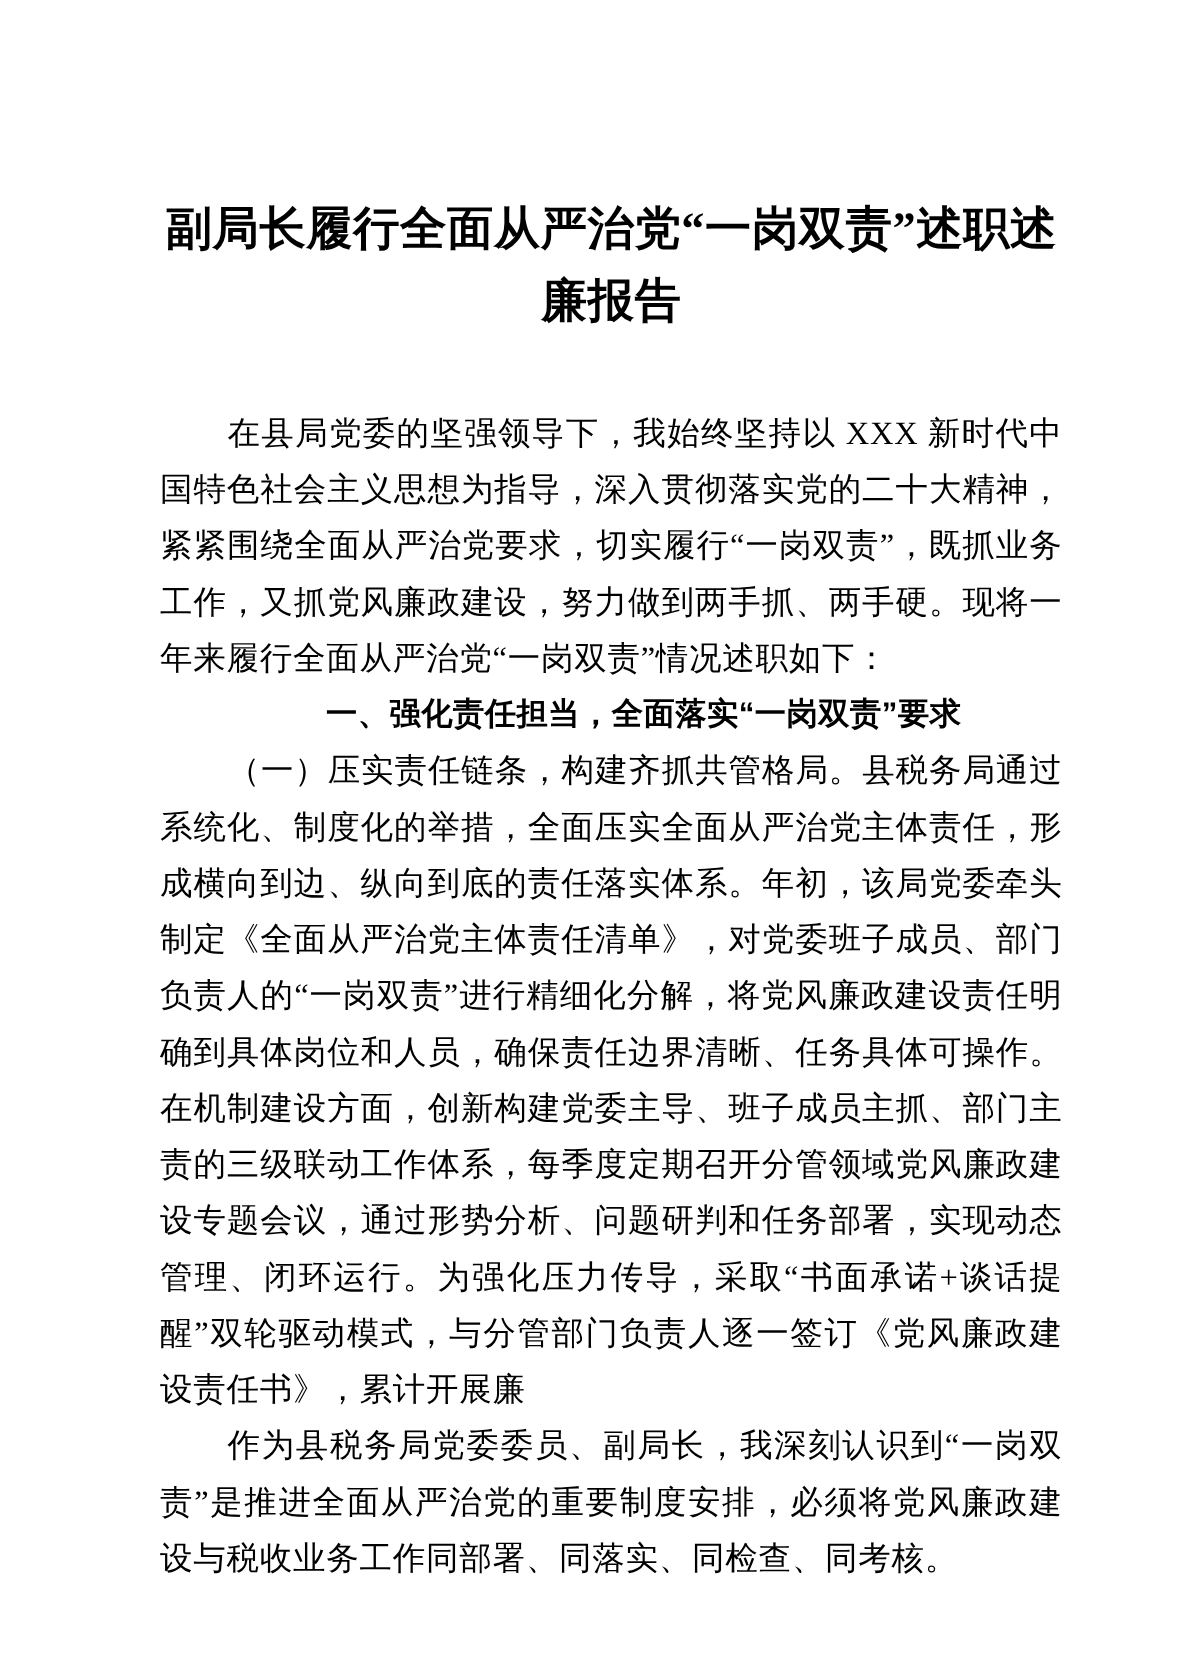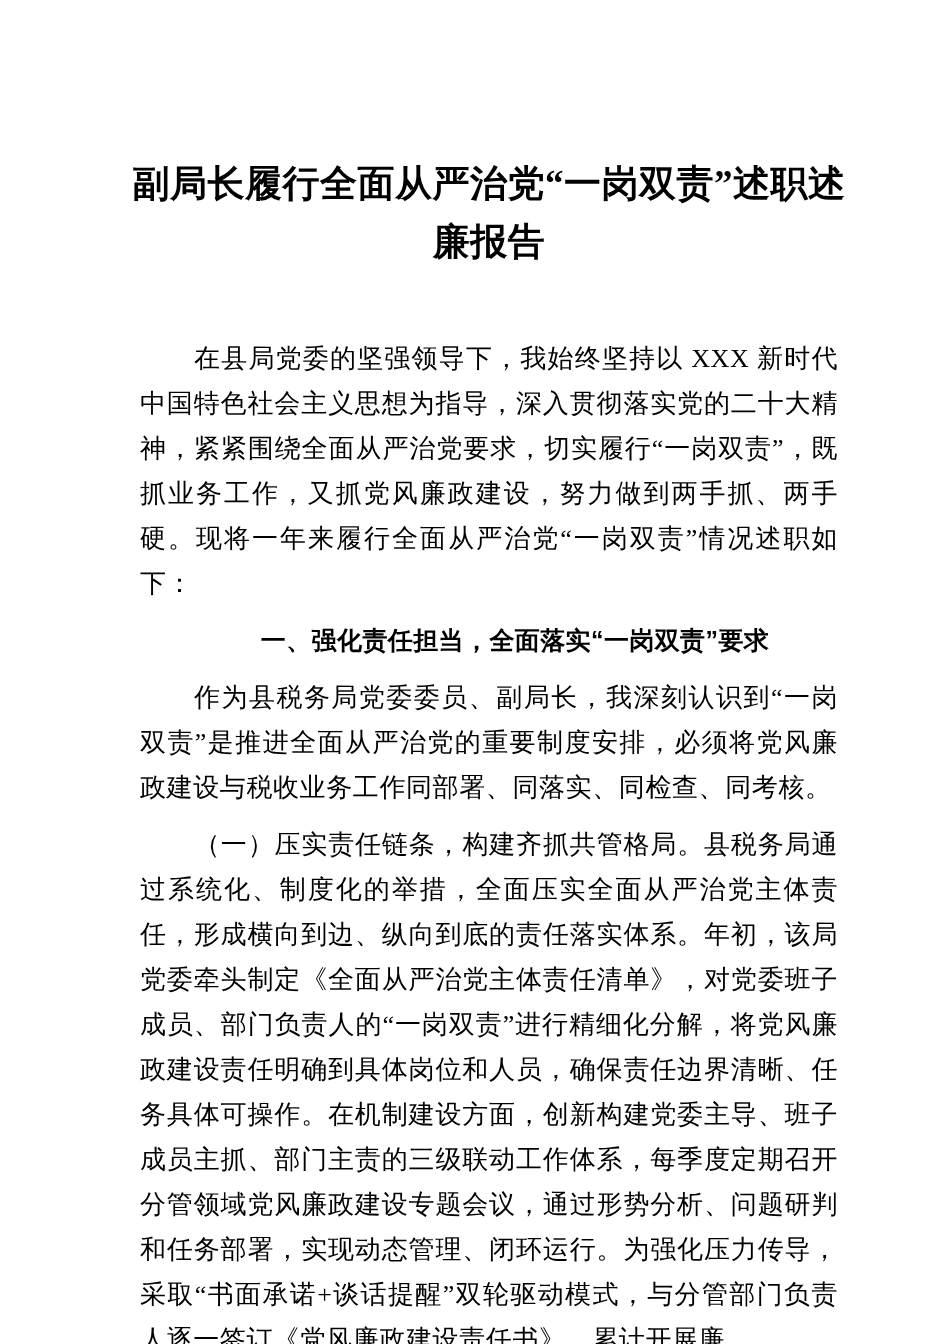--- a/index.html
+++ b/index.html
@@ -33,21 +33,21 @@
     letter-spacing: 0.5px;
   }
   .para {
     font-family: "Liberation Serif", "DejaVu Serif", serif;
     font-size: 26px;
     line-height: 45px;
     color: #000000;
     text-align: justify;
     text-justify: inter-ideograph;
     text-indent: 54px;
-    margin: 12px;
+    margin: 0;
     letter-spacing: 0.6px;
   }
   .para.first {
     padding-top: 53px;
   }
   .section-heading {
     font-family: "Liberation Sans", "DejaVu Sans", sans-serif;
     font-weight: bold;
     font-size: 25px;
     line-height: 45px;
@@ -63,18 +63,18 @@
 
 <div class="page">
   <div class="content">
 
     <h1 class="doc-title"><span>副局长履行全面从严治党“一岗双责”述职述廉报告</span></h1>
 
     <p class="para first">在县局党委的坚强领导下，我始终坚持以 XXX 新时代中国特色社会主义思想为指导，深入贯彻落实党的二十大精神，紧紧围绕全面从严治党要求，切实履行“一岗双责”，既抓业务工作，又抓党风廉政建设，努力做到两手抓、两手硬。现将一年来履行全面从严治党“一岗双责”情况述职如下：</p>
 
     <p class="section-heading">一、强化责任担当，全面落实“一岗双责”要求</p>
 
+    <p class="para">（一）压实责任链条，构建齐抓共管格局。县税务局通过系统化、制度化的举措，全面压实全面从严治党主体责任，形成横向到边、纵向到底的责任落实体系。年初，该局党委牵头制定《全面从严治党主体责任清单》，对党委班子成员、部门负责人的“一岗双责”进行精细化分解，将党风廉政建设责任明确到具体岗位和人员，确保责任边界清晰、任务具体可操作。在机制建设方面，创新构建党委主导、班子成员主抓、部门主责的三级联动工作体系，每季度定期召开分管领域党风廉政建设专题会议，通过形势分析、问题研判和任务部署，实现动态管理、闭环运行。为强化压力传导，采取“书面承诺+谈话提醒”双轮驱动模式，与分管部门负责人逐一签订《党风廉政建设责任书》，累计开展廉</p>
+
     <p class="para">作为县税务局党委委员、副局长，我深刻认识到“一岗双责”是推进全面从严治党的重要制度安排，必须将党风廉政建设与税收业务工作同部署、同落实、同检查、同考核。</p>
-
-    <p class="para">（一）压实责任链条，构建齐抓共管格局。县税务局通过系统化、制度化的举措，全面压实全面从严治党主体责任，形成横向到边、纵向到底的责任落实体系。年初，该局党委牵头制定《全面从严治党主体责任清单》，对党委班子成员、部门负责人的“一岗双责”进行精细化分解，将党风廉政建设责任明确到具体岗位和人员，确保责任边界清晰、任务具体可操作。在机制建设方面，创新构建党委主导、班子成员主抓、部门主责的三级联动工作体系，每季度定期召开分管领域党风廉政建设专题会议，通过形势分析、问题研判和任务部署，实现动态管理、闭环运行。为强化压力传导，采取“书面承诺+谈话提醒”双轮驱动模式，与分管部门负责人逐一签订《党风廉政建设责任书》，累计开展廉</p>
 
   </div>
 </div>
 
 </body></html>

